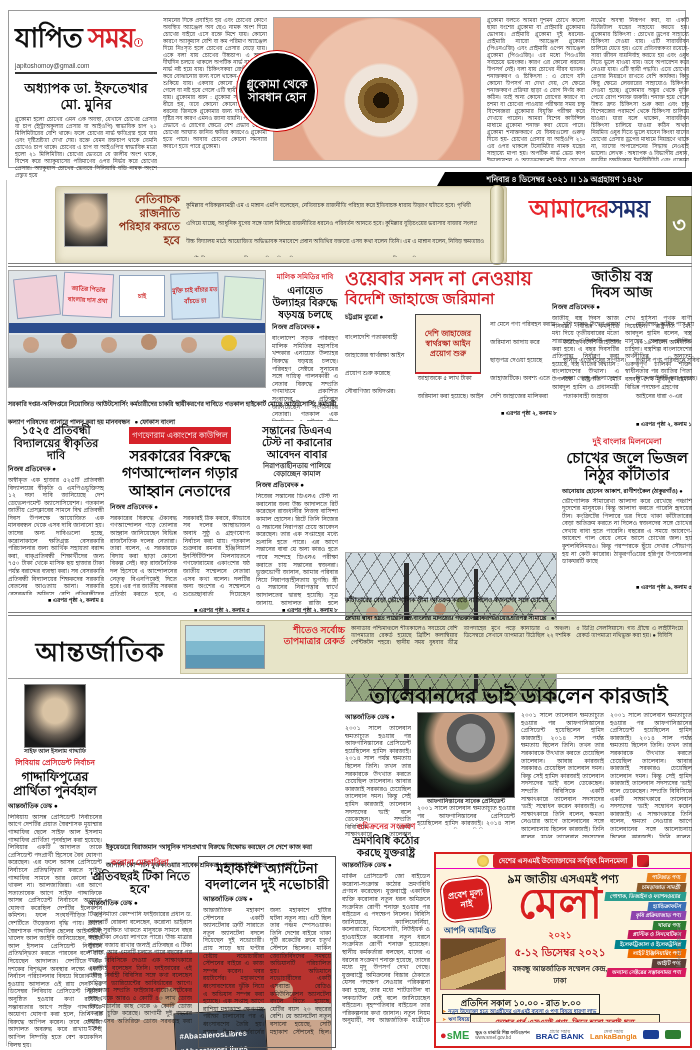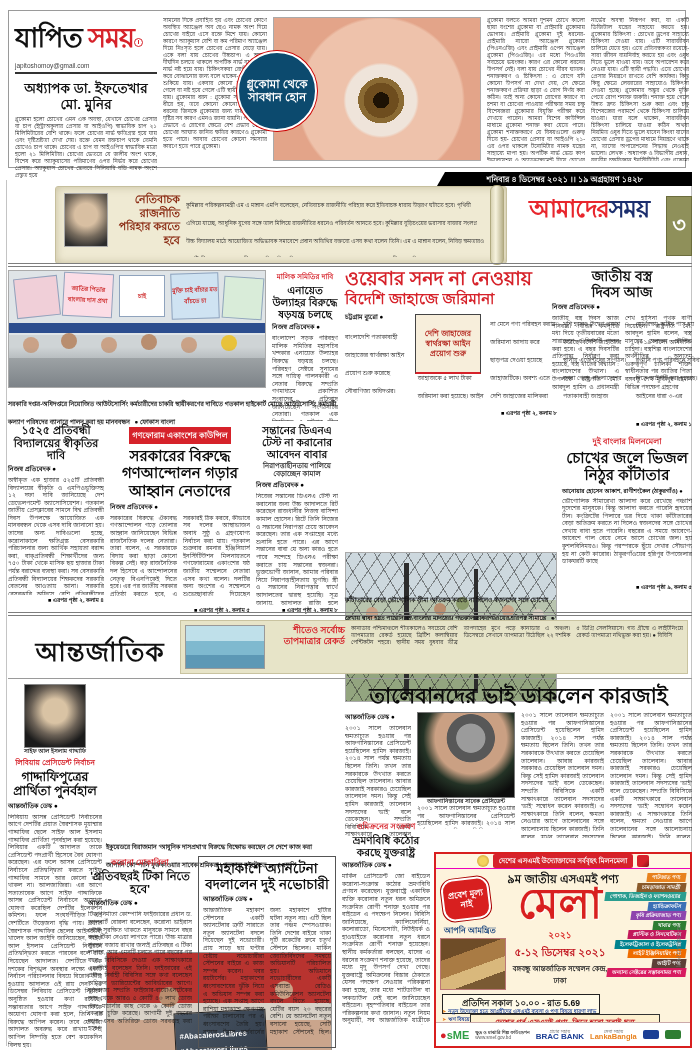--- a/index.html
+++ b/index.html
@@ -5,36 +5,36 @@
 *{margin:0;padding:0;box-sizing:border-box}
 html,body{width:700px;height:1050px;background:#fff}
 body{font-family:"Liberation Sans","DejaVu Sans",sans-serif;position:relative;overflow:hidden;color:#111}
 .abs{position:absolute}
 .bt{font-size:6px;line-height:7.6px;text-align:justify;color:#1c1c1c;overflow:hidden}
 .bts{font-size:5.6px;line-height:7px;text-align:justify;color:#222;overflow:hidden}
 .byline{font-size:6.4px;font-weight:bold;color:#000;margin:2px 0 2px}
 .hl{font-weight:bold;color:#0b0b0b;text-align:center;line-height:1.15}
 .redhl{color:#d6222a}
 .kick{color:#d6222a;font-weight:bold;text-align:center;font-size:8px;line-height:10px}
-.kickbox{background:#d6222a;color:#fff;font-weight:bold;text-align:right;font-size:8px;padding:2px 3px;display:inline-block}
+.kickbox{background:#d6222a;color:#fff;font-weight:normal;text-align:right;font-size:8px;padding:2px 3px;display:inline-block}
 .cap{font-size:6.2px;line-height:8px;color:#111;text-align:justify;font-weight:bold;overflow:hidden}
 .jump{font-size:5.6px;font-weight:bold;text-align:right;color:#000;margin-top:1px}
 .rule2{border-top:1px solid #7e7e7e;border-bottom:1px solid #7e7e7e;height:4px}
 .photo{position:relative;overflow:hidden;border:1px solid #aaa}
 .pcap{font-size:5.8px;text-align:center;font-weight:bold;color:#222;line-height:7px}
 .col3{column-count:3;column-gap:6px;position:relative}
 .col2{column-count:2;column-gap:6px}
 .edge{background:#c4c4c4}
 
 #japito{left:8px;top:10px;width:678px;height:158px;border:1px solid #9a9a9a;display:flex;gap:6px;padding:6px}
 .jlogo{font-size:27px;font-weight:bold;letter-spacing:-1px}
 .jlogo .b{color:#111}.jlogo .r{color:#d6222a}
 .jmail{font-size:6.5px;color:#444}
 .jauthor{font-size:13.5px;font-weight:bold;text-align:center;border-top:2px solid #333;margin-top:3px;padding-top:7px;line-height:16px}
-#glaucoma-badge{position:absolute;left:-36px;top:34px;width:80px;height:80px;border-radius:50%;background:#0c4a6e;border:2px solid #fff;box-shadow:0 0 0 1px #c00;color:#fff;font-weight:bold;font-size:11.5px;line-height:13px;display:flex;align-items:center;justify-content:center;text-align:center;padding:6px;z-index:3}
+#glaucoma-badge{position:absolute;left:-36px;top:34px;width:80px;height:80px;border-radius:50%;background:#000000;border:2px solid #fff;box-shadow:0 0 0 1px #c00;color:#fff;font-weight:bold;font-size:11.5px;line-height:13px;display:flex;align-items:center;justify-content:center;text-align:center;padding:6px;z-index:3}
 
 #eye-photo{width:100%;height:144px;background:radial-gradient(circle at 52% 58%,#1d1204 0 6%,#6e4d1e 6% 13%,#8a6a33 13% 17%,#efe4da 17% 26%,#eec2ab 28% 60%,#e3a489 62% 100%)}
 
 #scrollbox{left:55px;top:186px;width:452px;height:78px;background:#efead3;border:1px solid #c6bf9d;border-radius:3px;display:flex;gap:6px;padding:6px 20px 6px 8px;box-shadow:inset 0 0 8px rgba(120,110,60,.35)}
 #scroll-curl{position:absolute;right:2px;top:-2px;width:14px;height:80px;background:linear-gradient(90deg,#d8d2b2,#f6f2dd 40%,#b7b08a);border-radius:6px;border:1px solid #b0a97f}
 
 #brand{font-size:24px;font-weight:bold;letter-spacing:-1px;text-align:center}
 #brand .r{color:#e8262d}#brand .n{color:#1c2f6e}
 #more-news{font-size:29px;font-weight:bold;text-align:center;letter-spacing:1px;margin-top:2px}
 #pagebox{position:absolute;right:0;top:6px;width:26px;height:60px;background:#8f905a;border:1px solid #6c6d3c;color:#fff;font-size:21px;font-weight:bold;display:flex;align-items:center;justify-content:center}
@@ -295,21 +295,21 @@
   <div style="font-weight:bold;font-size:11.5px;text-align:center;margin-top:2px">৯ম জাতীয় এসএমই পণ্য</div>
   <div id="ad-badge">প্রবেশ মূল্য নাই</div>
   <div style="position:absolute;left:8px;top:70px;font-size:8px;font-weight:bold;color:#14407c">আপনি আমন্ত্রিত</div>
   <div id="ad-photo"></div>
   <div style="position:absolute;left:76px;top:30px;width:96px;text-align:center">
     <span id="mela">মেলা</span>
     <span style="color:#d81f1f;font-weight:bold;font-size:9px">২০২১</span>
     <div style="color:#c1121c;font-weight:bold;font-size:10.5px;margin-top:2px">৫-১২ ডিসেম্বর ২০২১</div>
     <div style="color:#222;font-weight:bold;font-size:7px;margin-top:1px">বঙ্গবন্ধু আন্তর্জাতিক সম্মেলন কেন্দ্র, ঢাকা</div>
   </div>
-  <div id="ad-hours">প্রতিদিন সকাল ১০.০০ - রাত 5.69</div>
+  <div id="ad-hours">প্রতিদিন সকাল ১০.০০ - রাত ৮.০০</div>
   <div style="position:absolute;left:6px;top:154px;width:156px;display:flex;flex-direction:column;gap:1px">
     <div class="bullet">
         <span class="ar">➤</span>
         <span>নতুন উদ্যোক্তা হতে আগ্রহীদের এসএমই ব্যবসা ও পণ্য বিষয়ে ধারণা লাভ</span>
       </div>
     <div class="bullet">
         <span class="ar">➤</span>
         <span>ঋণ বিষয়ে ব্যাংকারদের সঙ্গে সরাসরি যোগাযোগ ও আলোচনা</span>
       </div>
     <div class="bullet">

